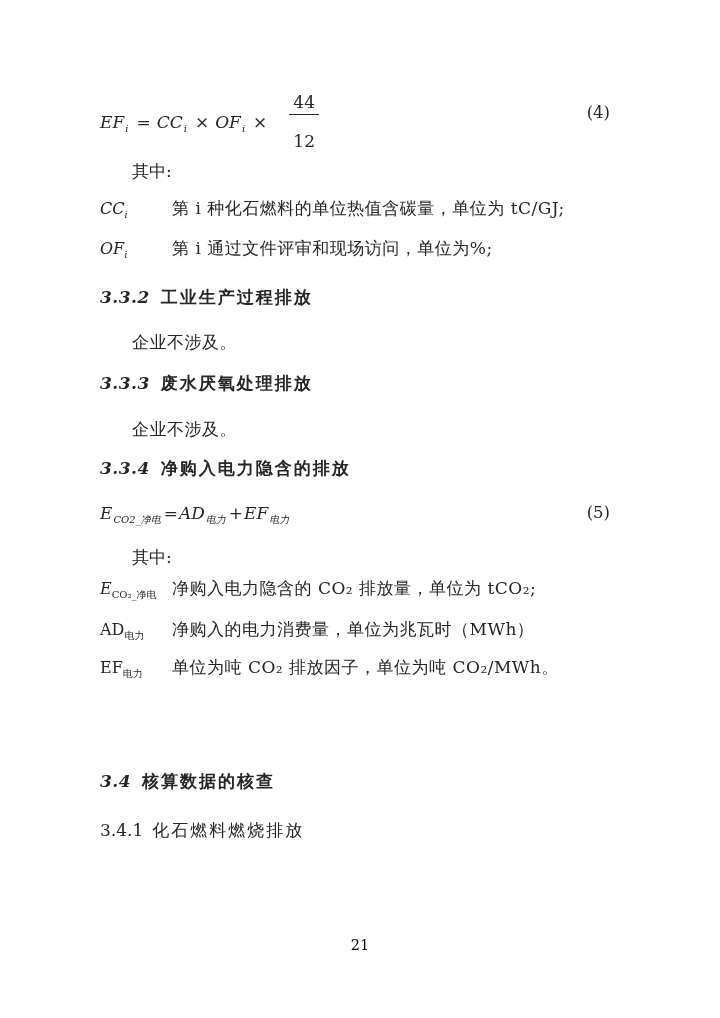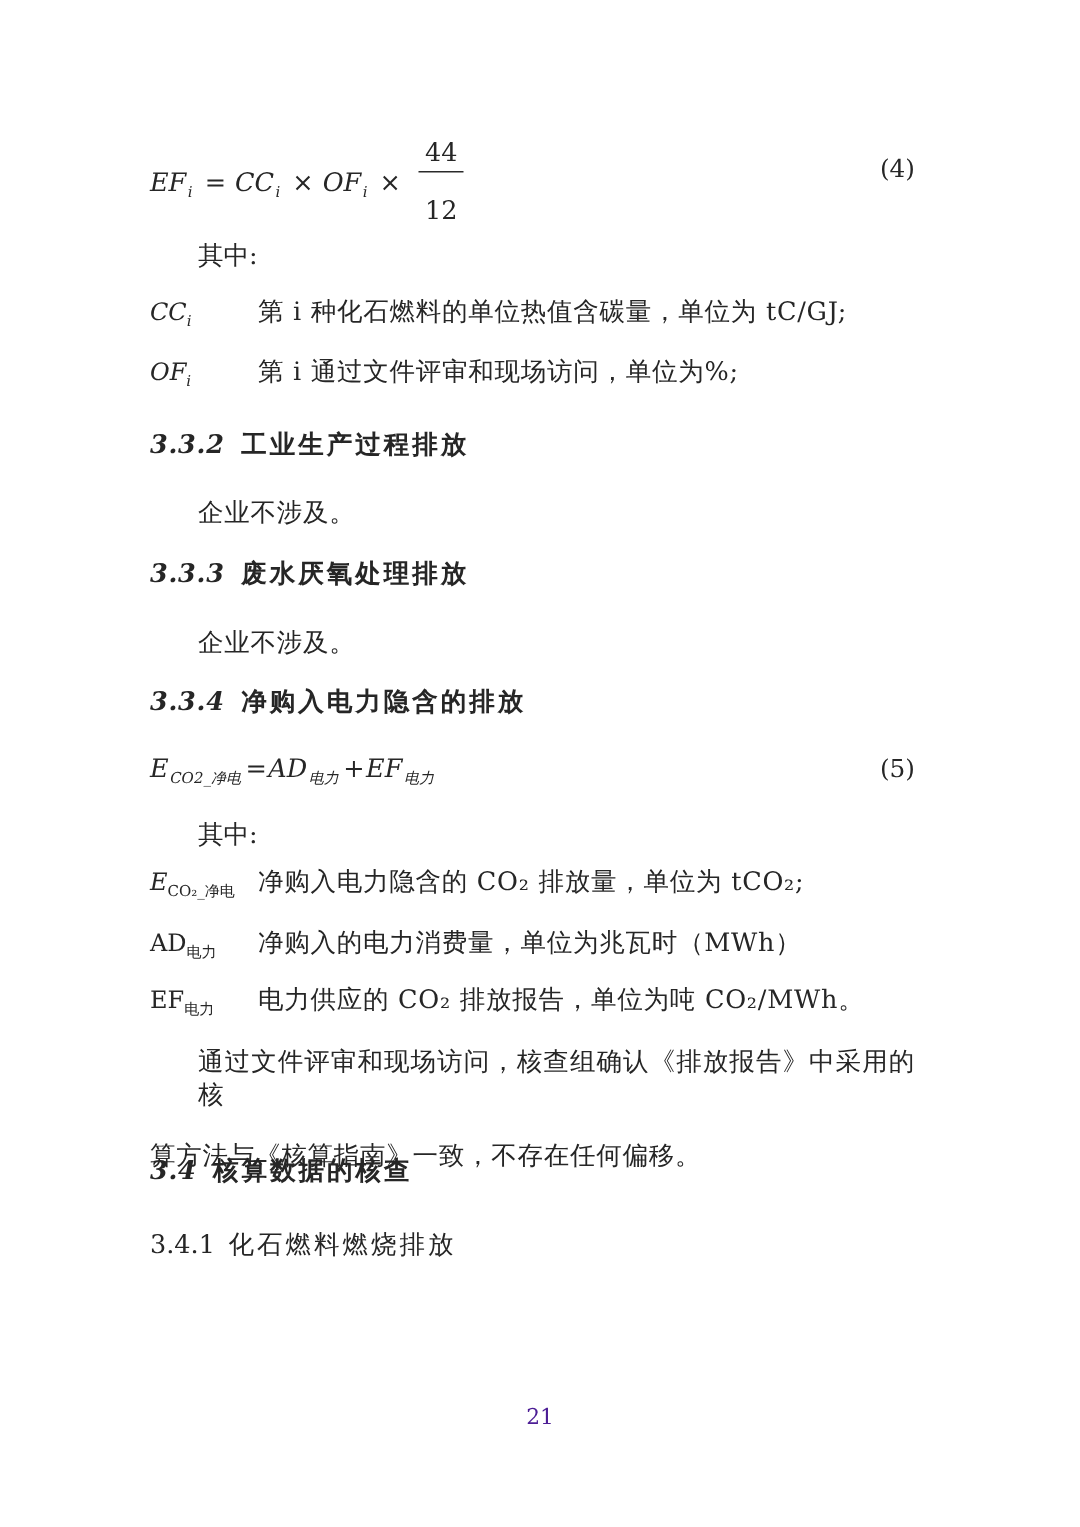--- a/index.html
+++ b/index.html
@@ -48,21 +48,21 @@
   .formula .op { font-style: normal; margin: 0 6px; }
   .formula .op-tight { font-style: normal; margin: 0 1px; }
   sub { font-size: 10px; line-height: 0; }
   .formula sub { margin-left: 1px; margin-right: 2px; }
   .frac {
     display: inline-flex;
     flex-direction: column;
     text-align: center;
     font-style: normal;
     line-height: 1.15;
-    margin-left: 6px;
+    margin-left: 16px;
   }
   .frac .frac-num {
     border-bottom: 1.3px solid #2a2a2a;
     padding: 0 4px 1px 4px;
   }
   .frac .frac-den { padding-top: 17px; }
   .eq-tag { font-size: 16.5px; font-style: normal; }
   .eq-tag.drop { margin-top: 9px; }
 
   
@@ -77,21 +77,21 @@
     text-align: justify;
     text-align-last: justify;
   }
 
   .pageno {
     position: absolute;
     left: 0; top: 937px;
     width: 720px;
     text-align: center;
     font-size: 14.5px;
-    color: #4c1d95;
+    color: #000000;
   }
 </style>
 </head>
 <body>
 
 <div class="page">
 
   <div class="block formula-row" style="top:93px">
     <span class="formula">
       <span><span>EF</span><sub>i</sub></span>
@@ -154,27 +154,23 @@
     <span class="def-text">净购入电力隐含的 CO₂ 排放量，单位为 tCO₂;</span>
   </div>
 
   <div class="block def-row" style="top:618px">
     <span class="def-term"><span>AD</span><sub>电力</sub></span>
     <span class="def-text">净购入的电力消费量，单位为兆瓦时（MWh）</span>
   </div>
 
   <div class="block def-row" style="top:656px">
     <span class="def-term"><span>EF</span><sub>电力</sub></span>
-    <span class="def-text">电力供应的 CO₂ 排放报告，单位为吨 CO₂/MWh。</span>
+    <span class="def-text">单位为吨 CO₂ 排放因子，单位为吨 CO₂/MWh。</span>
   </div>
 
-  <div class="block" style="top:697px">
-    <div class="para-line justify indent" style="margin-bottom:19px">通过文件评审和现场访问，核查组确认《排放报告》中采用的核</div>
-    <div class="para-line">算方法与《核算指南》一致，不存在任何偏移。</div>
-  </div>
 
   <div class="block heading" style="top:770px">
     <span class="h-num">3.4</span><span class="h-title">核算数据的核查</span>
   </div>
 
   <div class="block subheading" style="top:819px">
     <span class="h-num">3.4.1</span><span class="h-title">化石燃料燃烧排放</span>
   </div>
 
   <div class="pageno">21</div>

